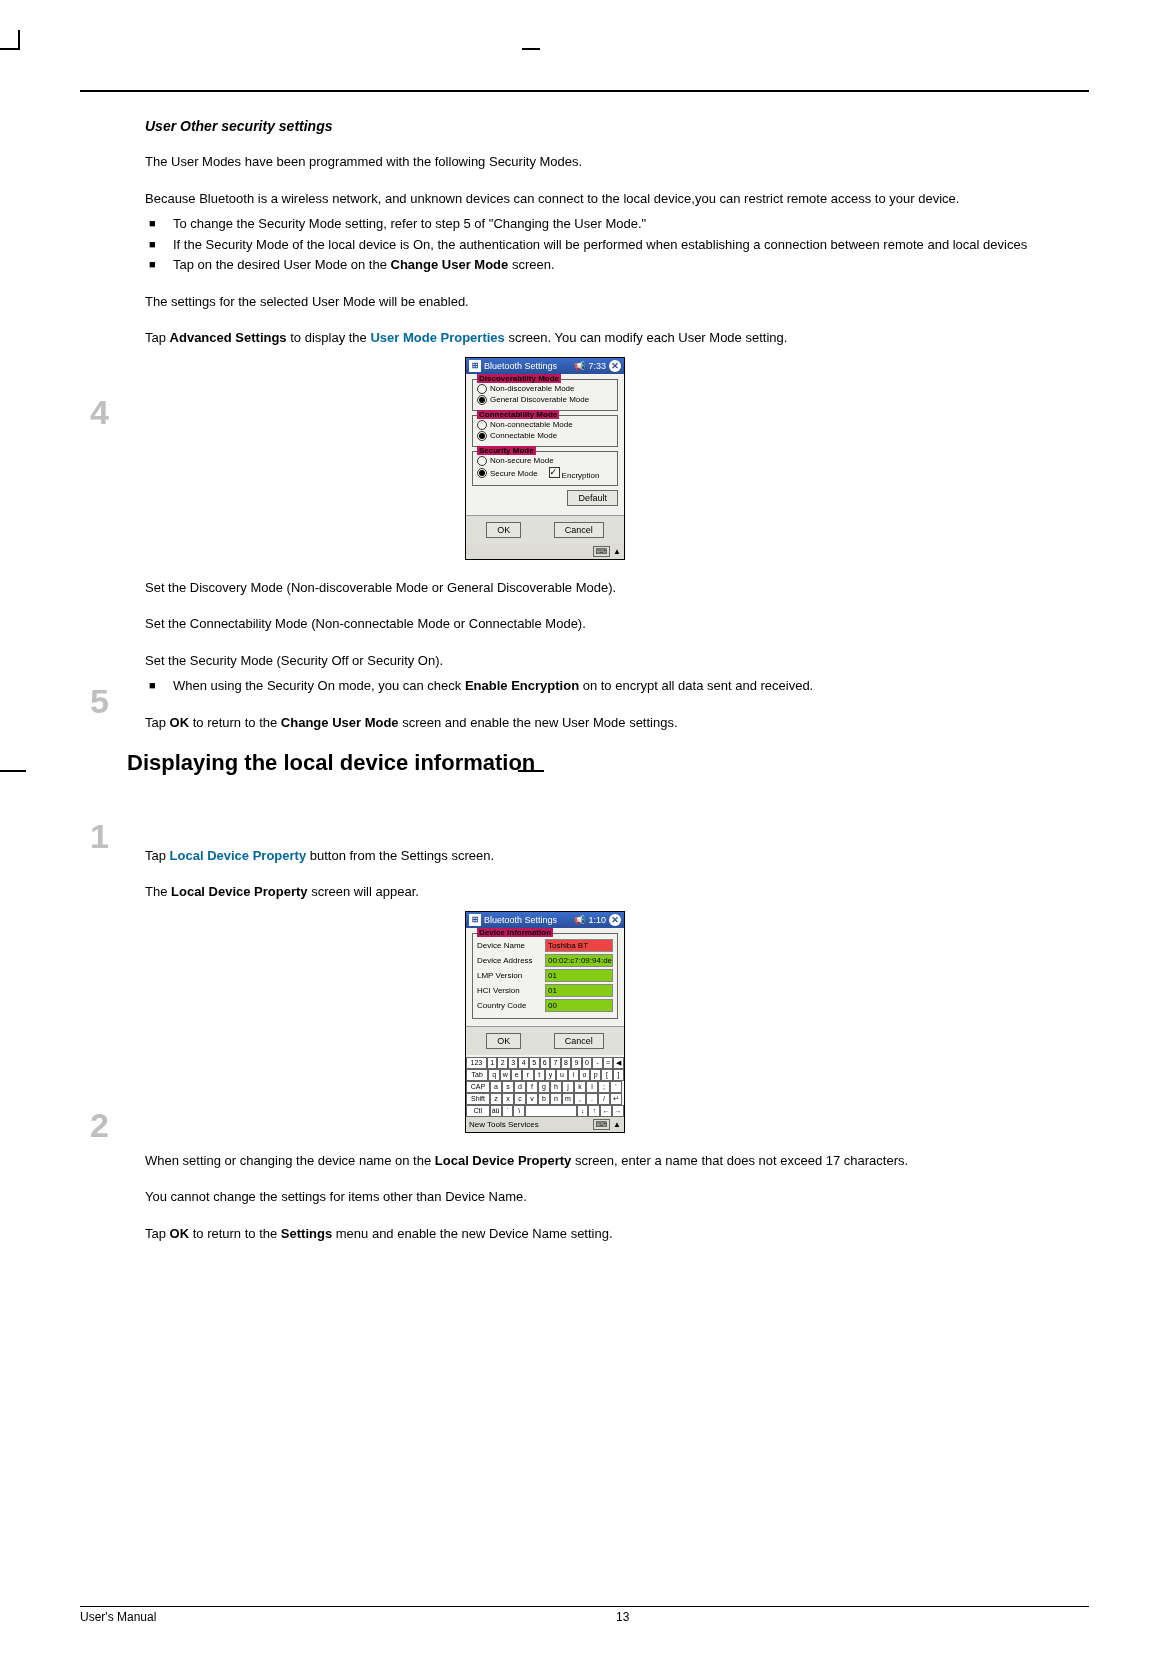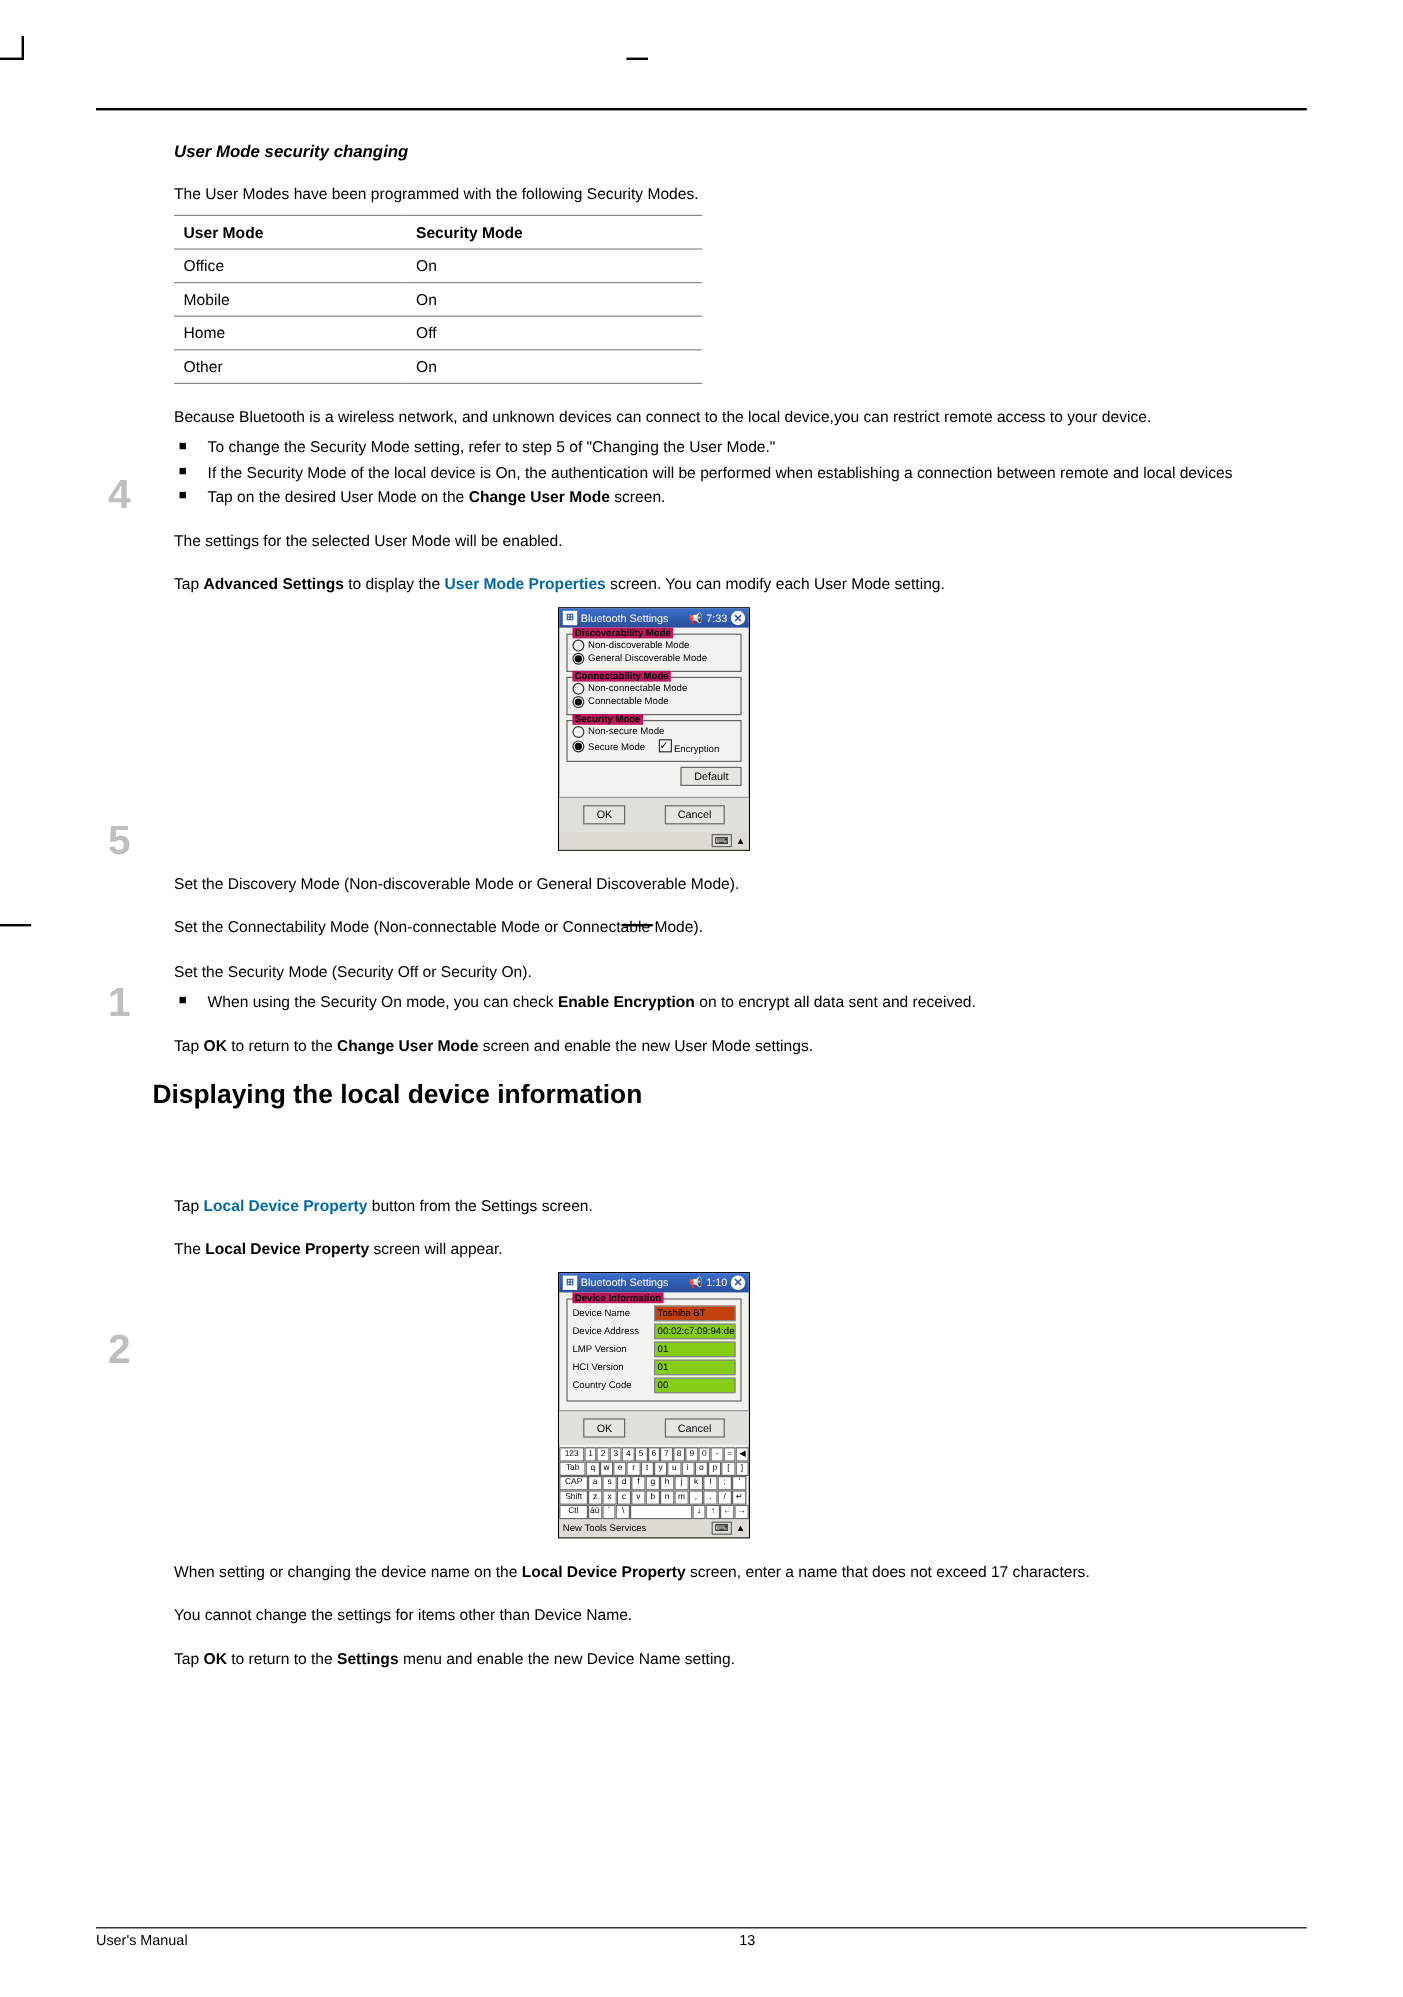--- a/index.html
+++ b/index.html
@@ -146,21 +146,21 @@
     background:#dcdcd4;
     padding:2px 3px;
     font-size:8px;
     display:flex;
     align-items:center;
     justify-content:flex-end;
     gap:3px;
   }
   .info-row{display:flex;align-items:center;gap:4px;margin:2px 0;font-size:8px;}
   .info-row .lbl{width:64px;}
-  .info-row .val{border:1px solid #888;background:#c2410c;padding:1px 2px;flex:1;min-width:60px;font-size:8px;}
+  .info-row .val{border:1px solid #888;background:#ef4444;padding:1px 2px;flex:1;min-width:60px;font-size:8px;}
   .info-row .val.gray{background:#84cc16;}
   .kb {margin-top:2px;line-height:1;}
   .kb .row{display:flex;}
   .kb .k{border:1px solid #666;background:#fff;width:10px;height:10px;font-size:7px;display:flex;align-items:center;justify-content:center;}
   .kb .k.wide{width:22px;}
   .bottom-line{
     position:absolute;left:80px;right:80px;bottom:40px;
     border-top:1px solid #000;
     display:flex;justify-content:space-between;
     padding-top:3px;
@@ -172,49 +172,23 @@
 
 <div class="page">
   <div class="crop-tl"></div>
   <div class="crop-tr"></div>
   <div class="crop-ml"></div>
   <div class="crop-mr"></div>
   <div class="top-rule"></div>
 
   <div class="content">
 
-    <div class="sub-h">User Mode security changing</div>
+    <div class="sub-h">User Other security settings</div>
     <div class="para">The User Modes have been programmed with the following Security Modes.</div>
 
-    <table class="security">
-      <thead>
-        <tr>
-          <th>User Mode</th>
-          <th>Security Mode</th>
-        </tr>
-      </thead>
-      <tbody id="sec-rows">
-          <tr>
-            <td>Office</td>
-            <td>On</td>
-          </tr>
-          <tr>
-            <td>Mobile</td>
-            <td>On</td>
-          </tr>
-          <tr>
-            <td>Home</td>
-            <td>Off</td>
-          </tr>
-          <tr>
-            <td>Other</td>
-            <td>On</td>
-          </tr>
-        </tbody>
-    </table>
 
     <div class="para">Because Bluetooth is a wireless network, and unknown devices can connect to the local device,you can restrict remote access to your device.</div>
 
     <ul class="square" id="bullets1">
         <li>To change the Security Mode setting, refer to step 5 of "Changing the User Mode."</li>
         <li>If the Security Mode of the local device is On, the authentication will be performed when establishing a connection between remote and local devices</li>
         <li>Tap on the desired User Mode on the <b>Change User Mode</b> screen.</li>
       </ul>
 
     <div class="para">The settings for the selected User Mode will be enabled.</div>

